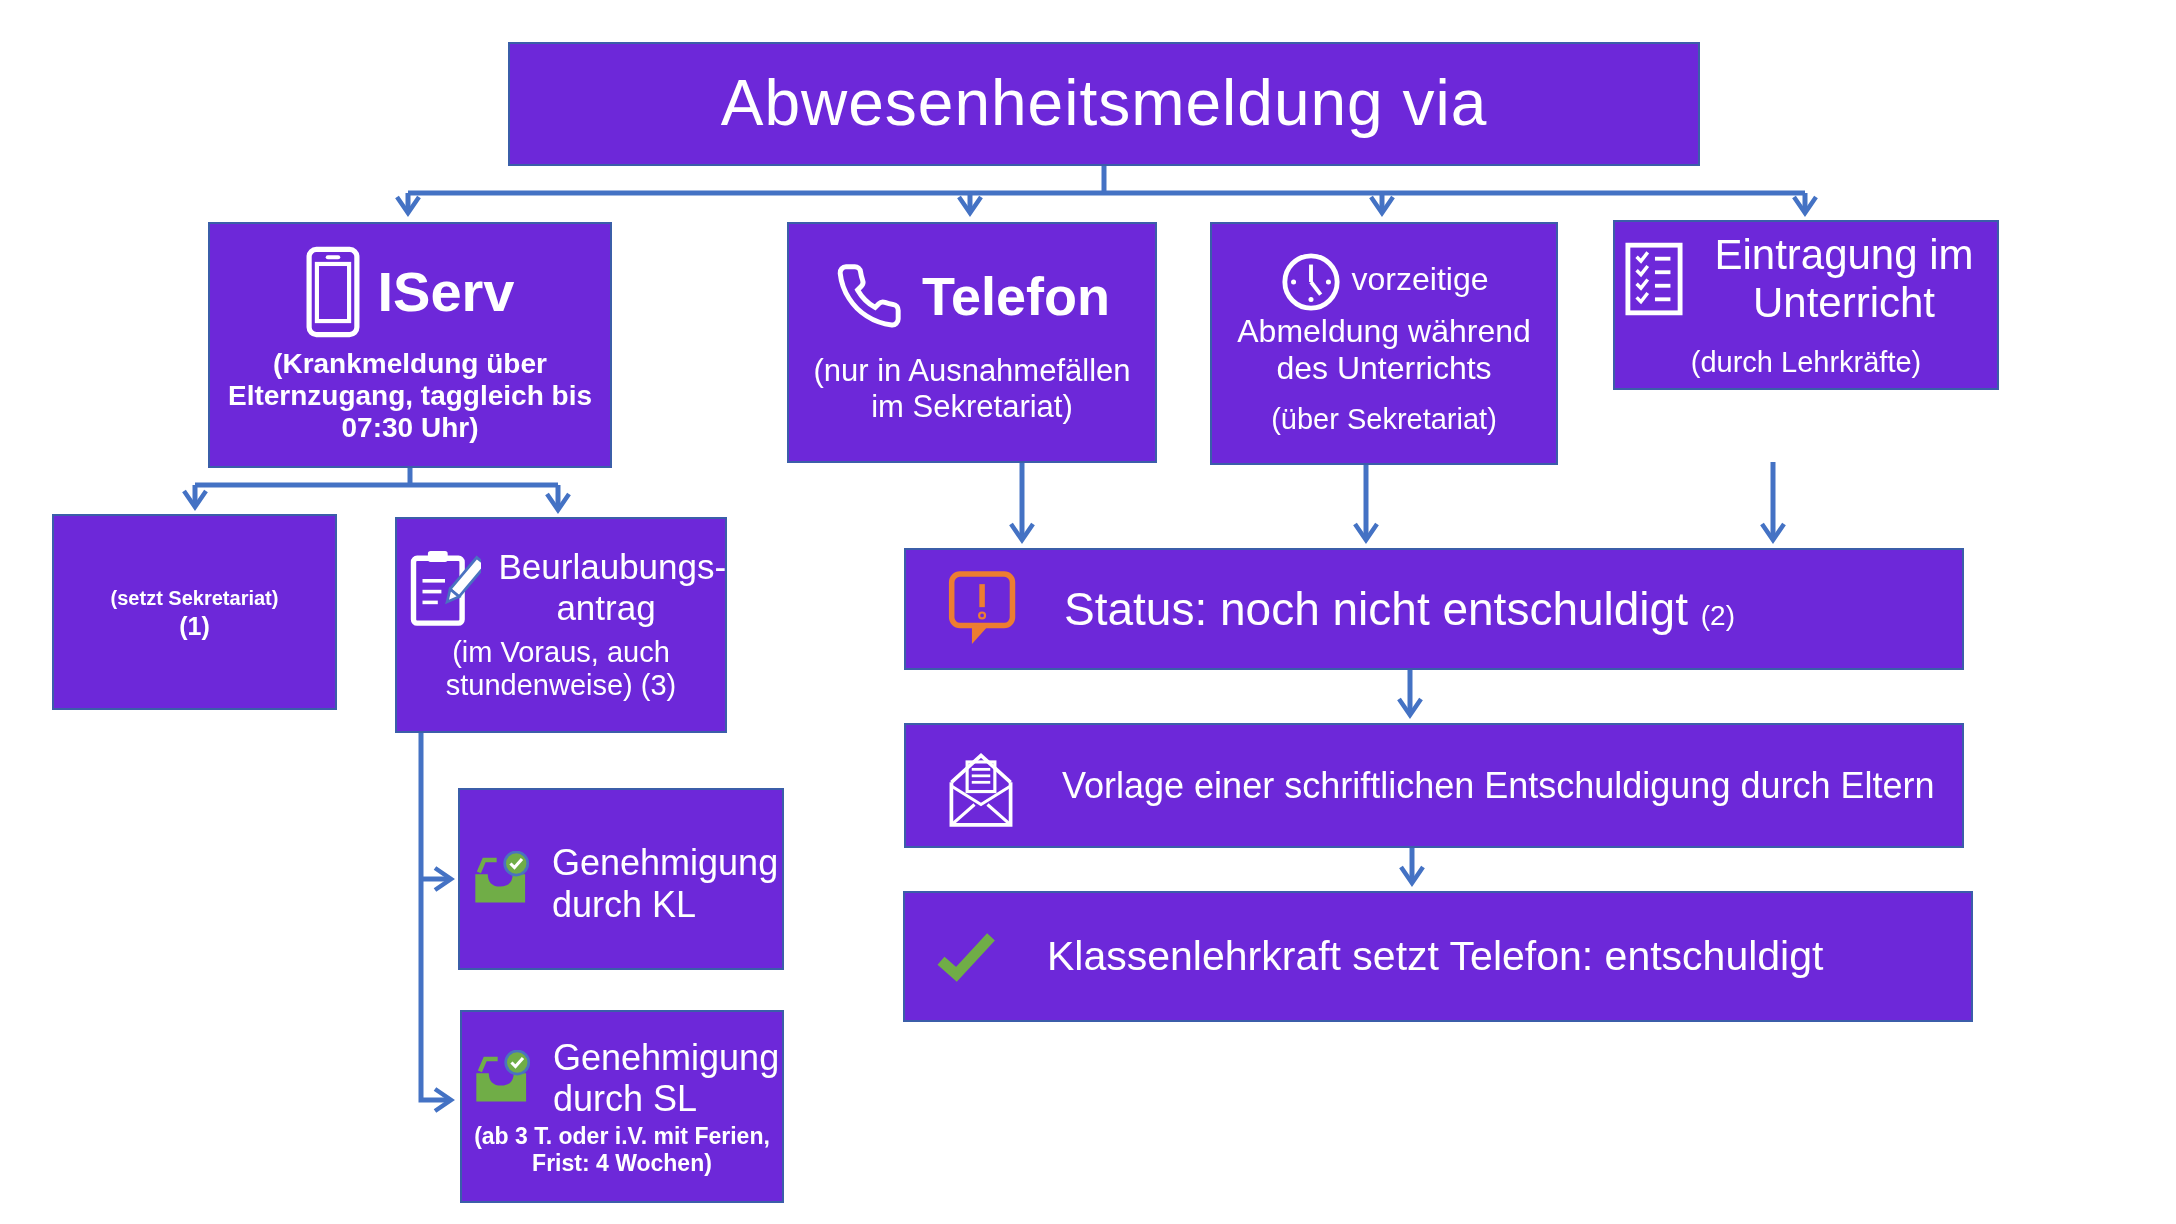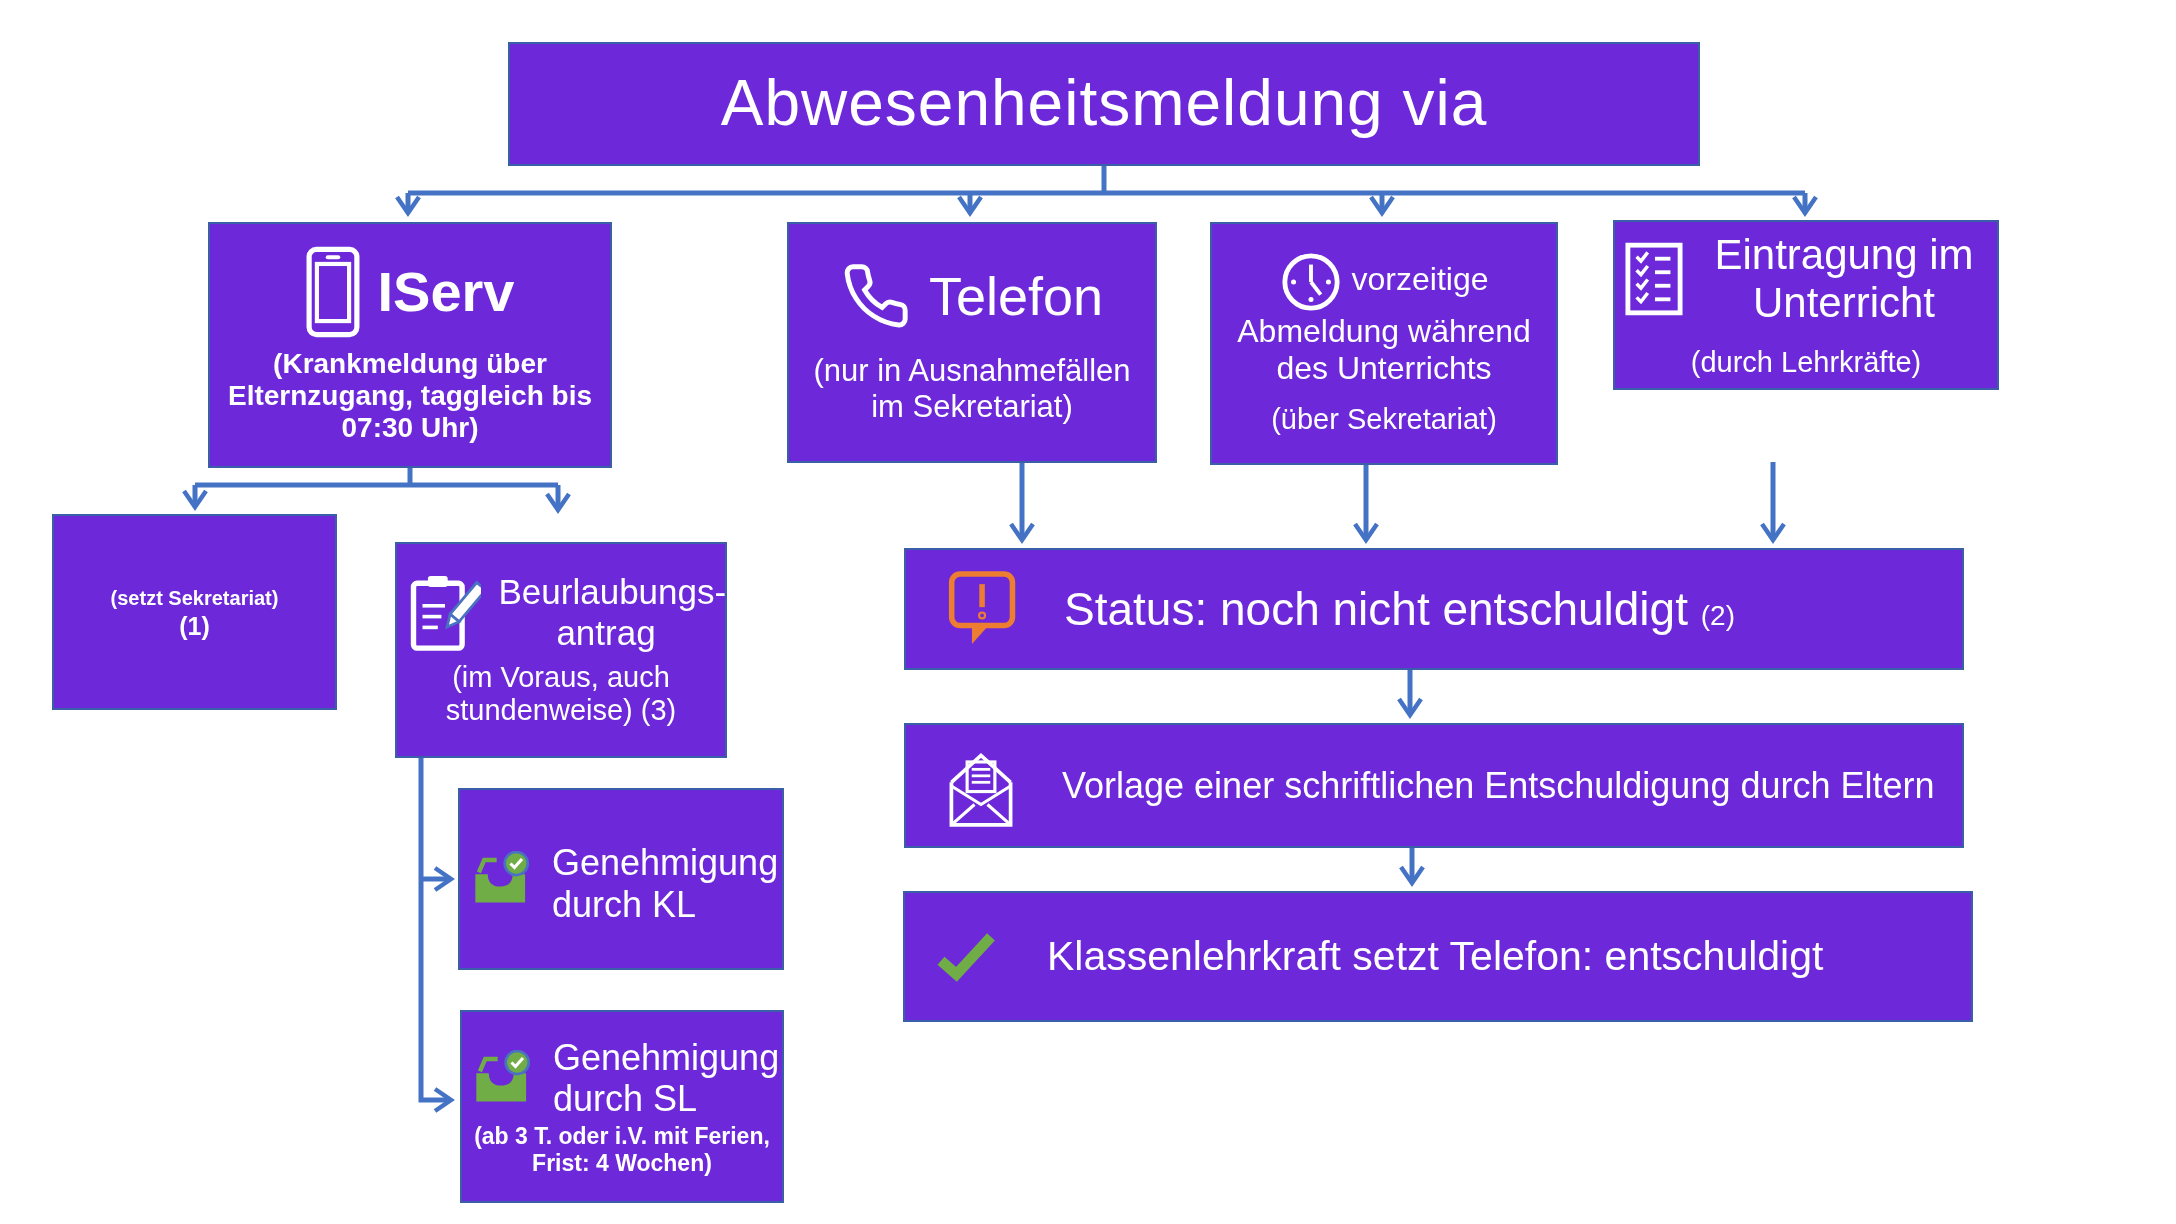--- a/index.html
+++ b/index.html
@@ -12,21 +12,21 @@
     display:flex;flex-direction:column;align-items:center;justify-content:center;
     text-align:center;line-height:1.15;
   }
   .node-head{display:flex;align-items:center;justify-content:center;gap:18px;}
   .icon{display:inline-block;line-height:0;}
   .icon-inline{display:inline-block;vertical-align:middle;line-height:0;margin-right:10px;}
   .rowbox{flex-direction:row;justify-content:flex-start;text-align:left;}
   svg{display:block;}
   .title-box{font-size:64px;font-weight:400;letter-spacing:1px;}
   .big-title{font-size:56px;font-weight:700;}
-  .mid-title{font-size:54px;font-weight:400;}
+  .mid-title{font-size:54px;font-weight:700;}
   .sub{margin-top:10px;}
   #connector-layer{position:absolute;left:0;top:0;pointer-events:none;}
 </style>
 </head>
 <body>
 
 <div class="canvas">
 
   <svg id="connector-layer" width="2176" height="1224">
     <defs>
@@ -119,21 +119,21 @@
       <span style="font-size:42px;">Eintragung im Unterricht</span>
     </div>
     <div class="sub" style="font-size:29px;margin-top:18px;">(durch Lehrkräfte)</div>
   </div>
 
   <div class="box" style="left:52px;top:514px;width:285px;height:196px;padding:4px 8px;">
     <div style="font-size:20px;font-weight:700;margin-top:4px;">(setzt Sekretariat)</div>
     <div style="font-size:25px;font-weight:700;margin-top:2px;">(1)</div>
   </div>
 
-  <div class="box" style="left:395px;top:517px;width:332px;height:216px;padding:23px 6px;margin-top:25px;">
+  <div class="box" style="left:395px;top:517px;width:332px;height:216px;padding:23px 6px;">
     <div class="node-head">
       <span class="icon">
         <svg viewBox="0 0 80 88" width="72" height="80">
           <rect x="5" y="11" width="54" height="72" rx="4" fill="none" stroke="#fff" stroke-width="6"></rect>
           <rect x="21" y="3" width="22" height="12" rx="3" fill="#fff"></rect>
           <line x1="15" y1="36" x2="40" y2="36" stroke="#fff" stroke-width="4"></line>
           <line x1="15" y1="48" x2="36" y2="48" stroke="#fff" stroke-width="4"></line>
           <line x1="15" y1="60" x2="32" y2="60" stroke="#fff" stroke-width="4"></line>
           <g transform="rotate(40 58 40)">
             <rect x="52" y="6" width="13" height="46" fill="#fff" stroke="#4a72c0" stroke-width="3"></rect>

